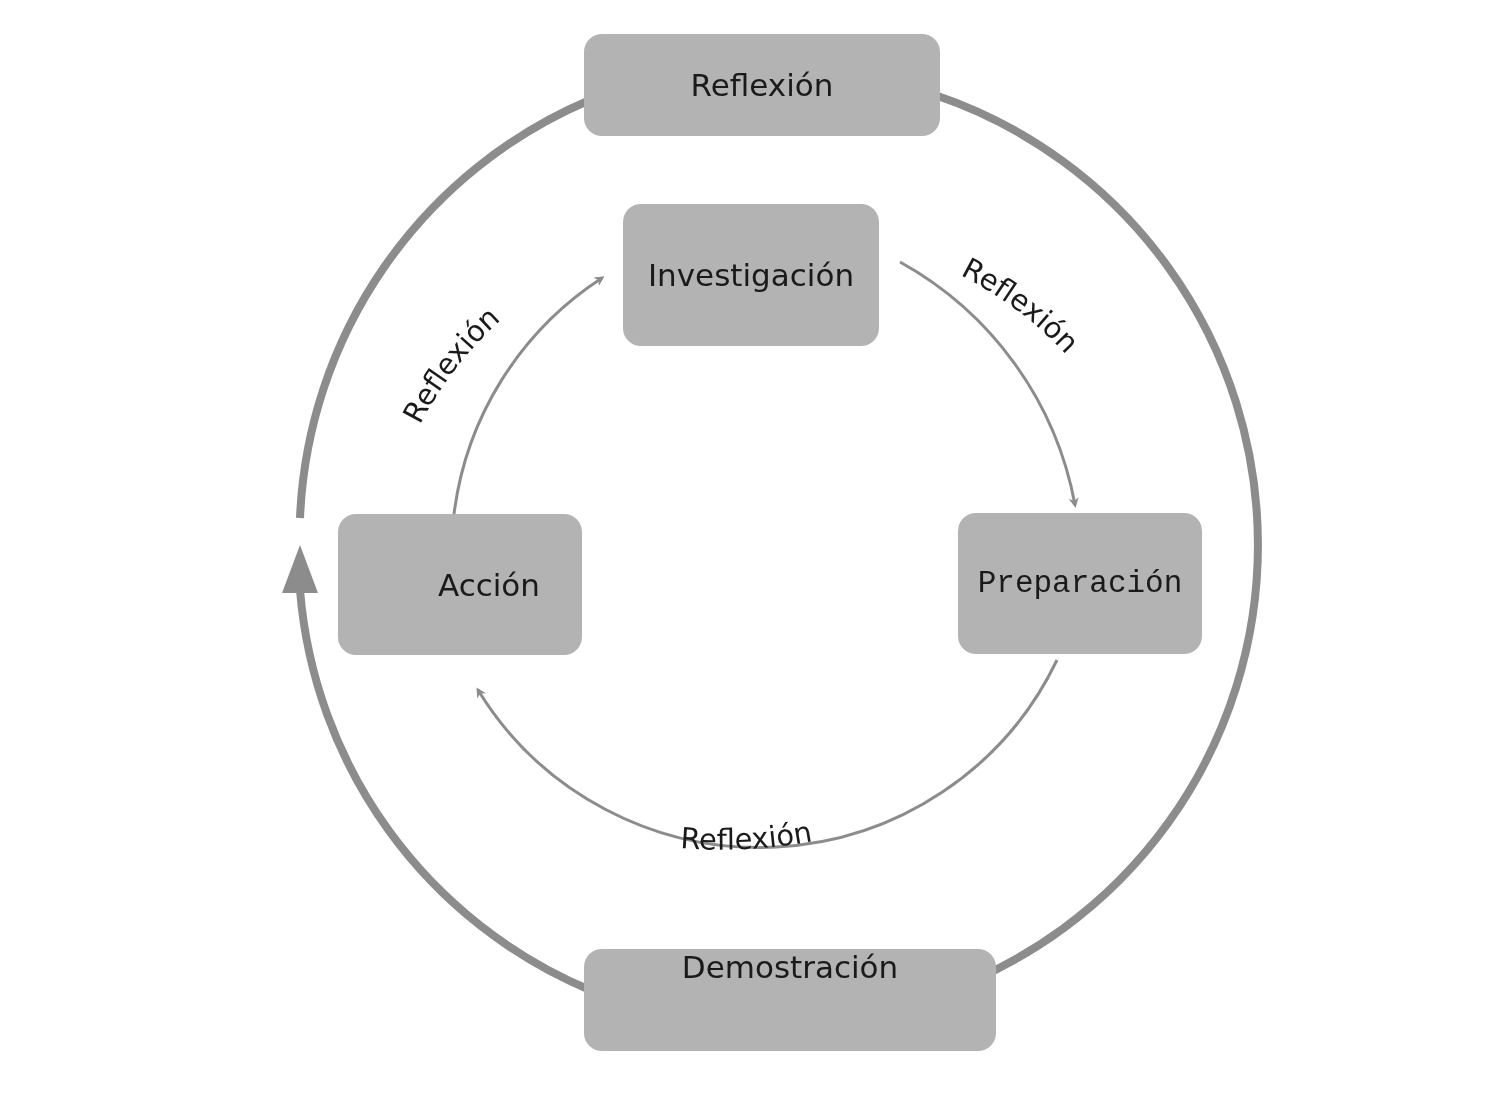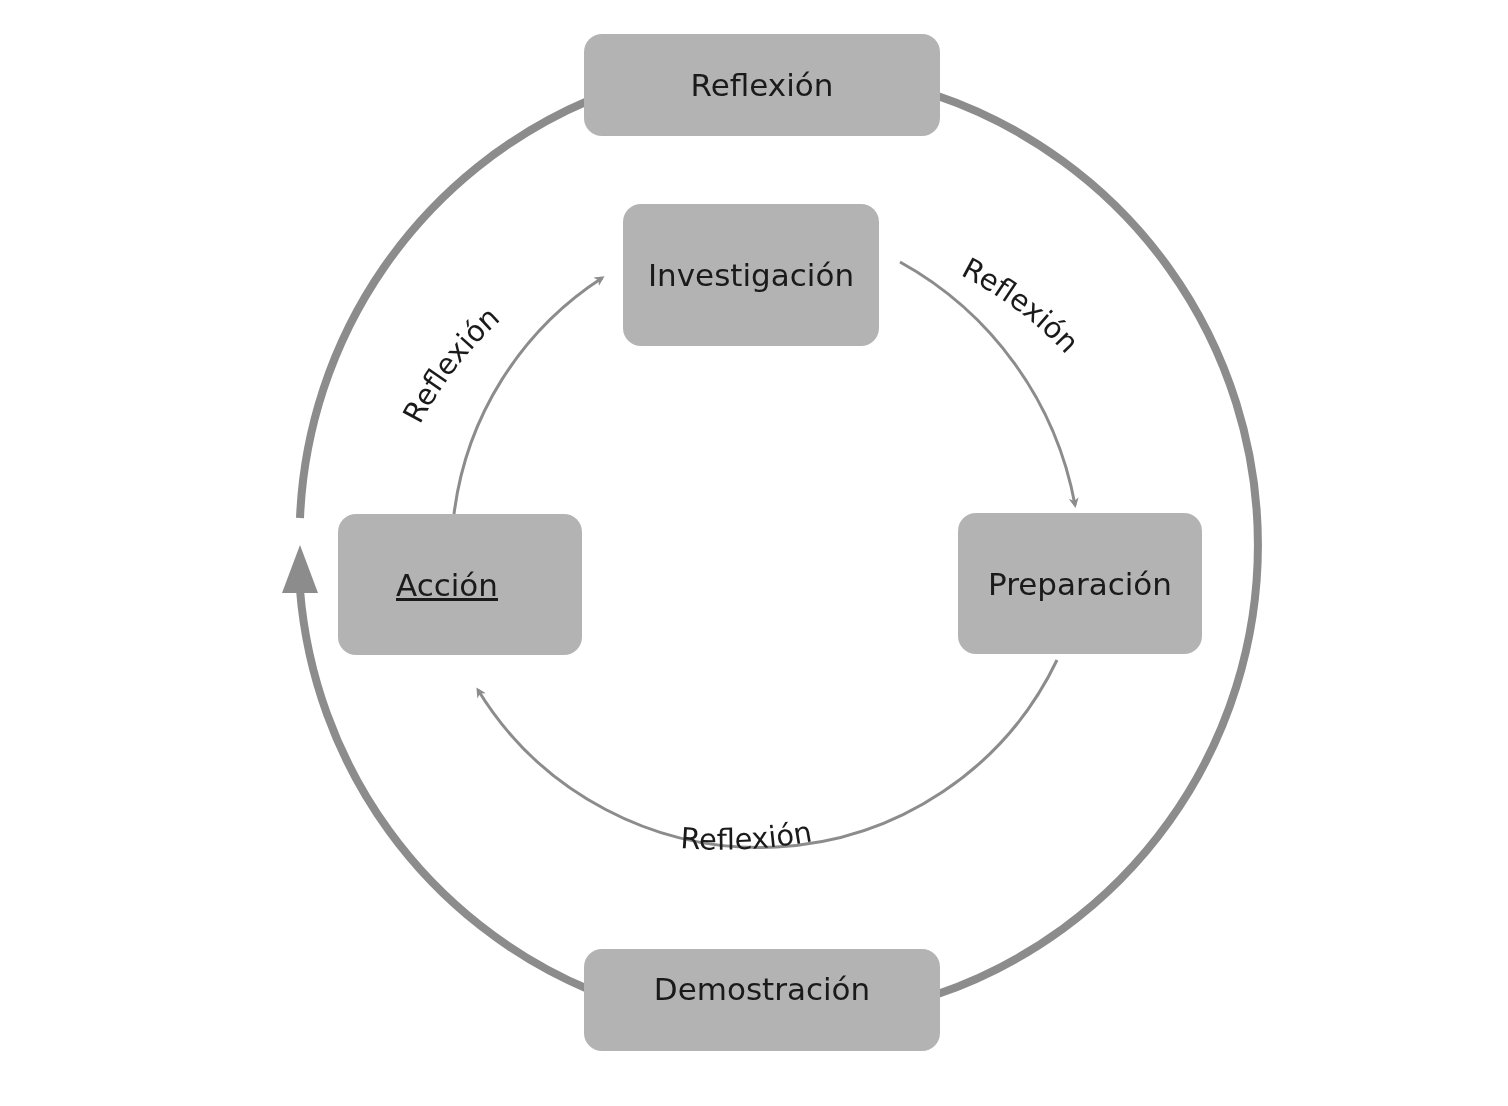--- a/index.html
+++ b/index.html
@@ -42,23 +42,23 @@
 </svg>
 
 <div class="box" style="left:584px; top:34px; width:356px; height:102px;">
   <span>Reflexión</span>
 </div>
 
 <div class="box" style="left:623px; top:204px; width:256px; height:142px;">
   <span>Investigación</span>
 </div>
 
-<div class="box" style="left:958px; top:513px; width:244px; height:141px;">
+<div class="box" style="left:958px; top:513px; width:244px; height:141px;font-family:Liberation Mono, monospace;">
   <span>Preparación</span>
 </div>
 
-<div class="box" style="left:338px; top:514px; width:244px; height:141px; justify-content:flex-start; padding-left:58px; box-sizing:border-box;text-decoration:underline;">
+<div class="box" style="left:338px; top:514px; width:244px; height:141px; justify-content:center; padding-left:58px; box-sizing:border-box;">
   <span>Acción</span>
 </div>
 
-<div class="box" style="left:584px; top:949px; width:356px; height:102px; align-items:center; padding-bottom:22px; box-sizing:border-box;">
+<div class="box" style="left:584px; top:949px; width:412px; height:102px; align-items:flex-start; padding-bottom:22px; box-sizing:border-box;">
   <span>Demostración</span>
 </div>
 
 </body></html>

